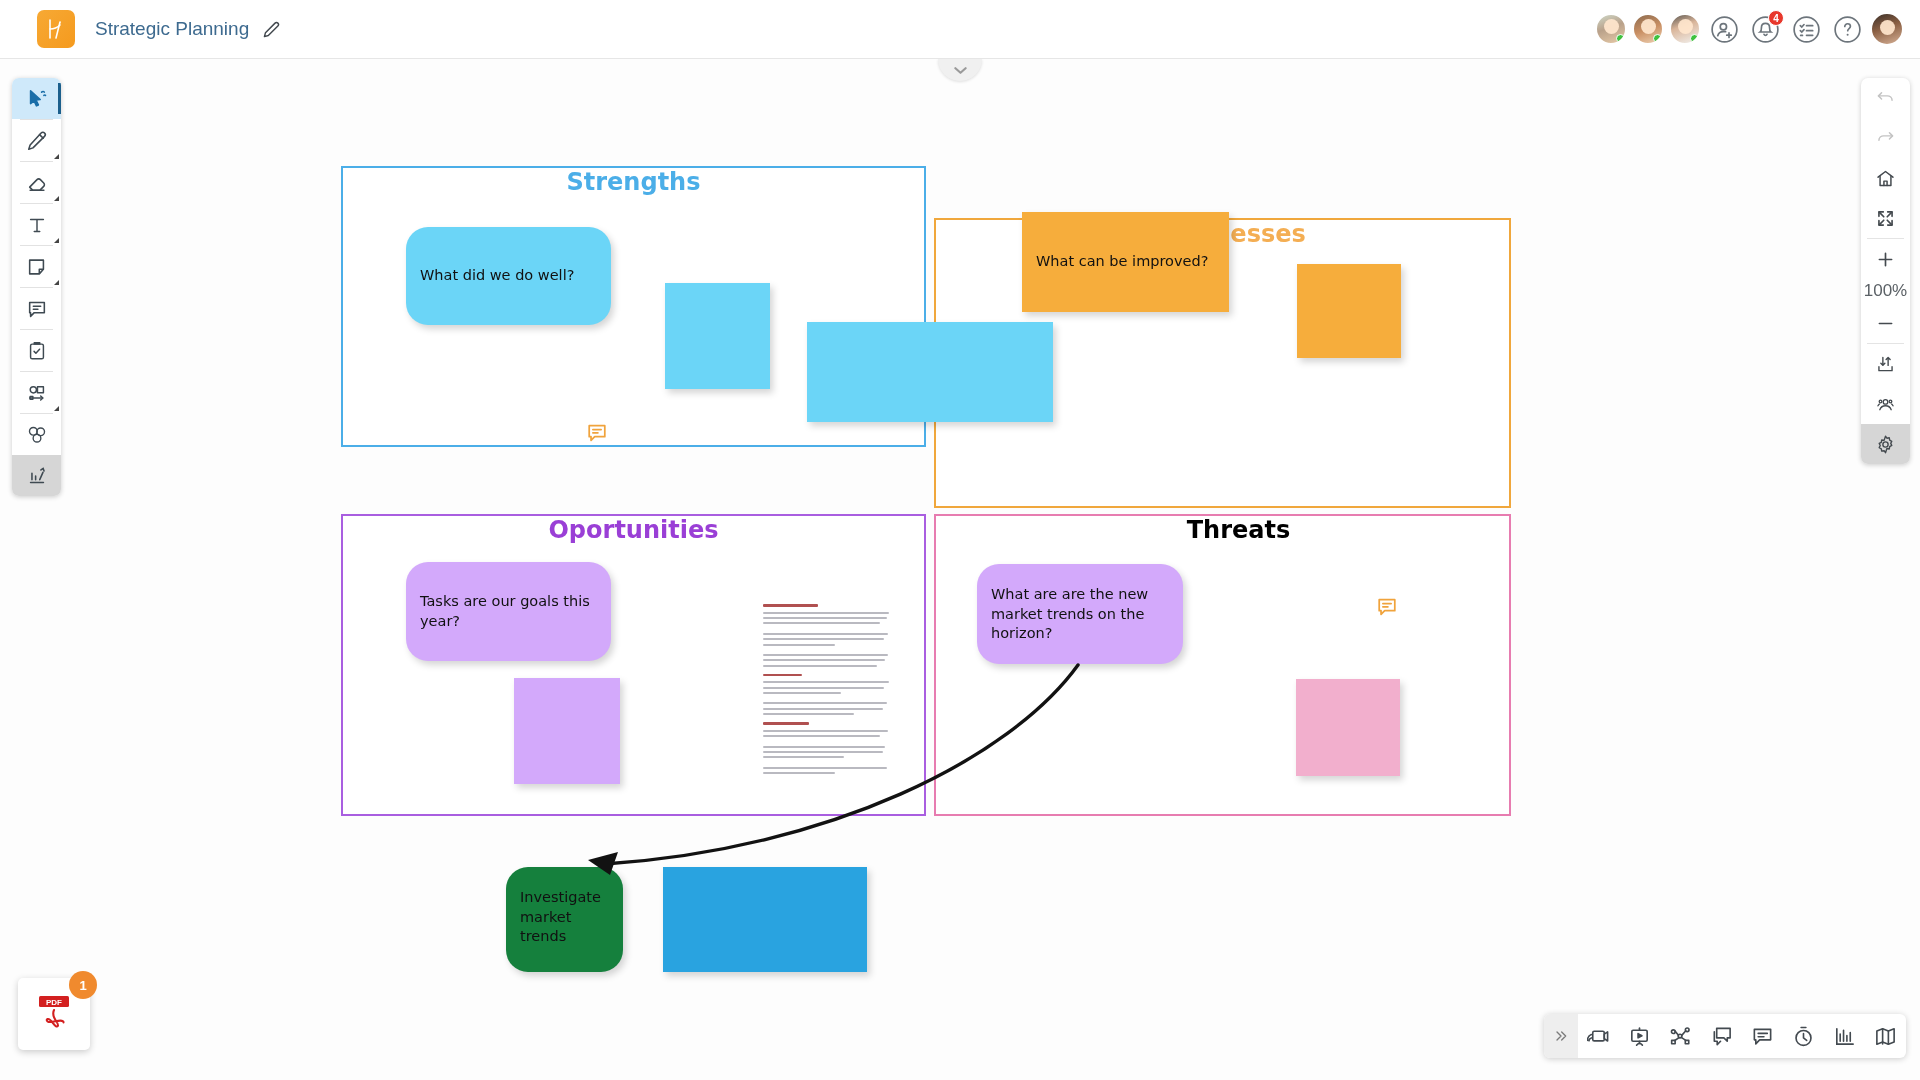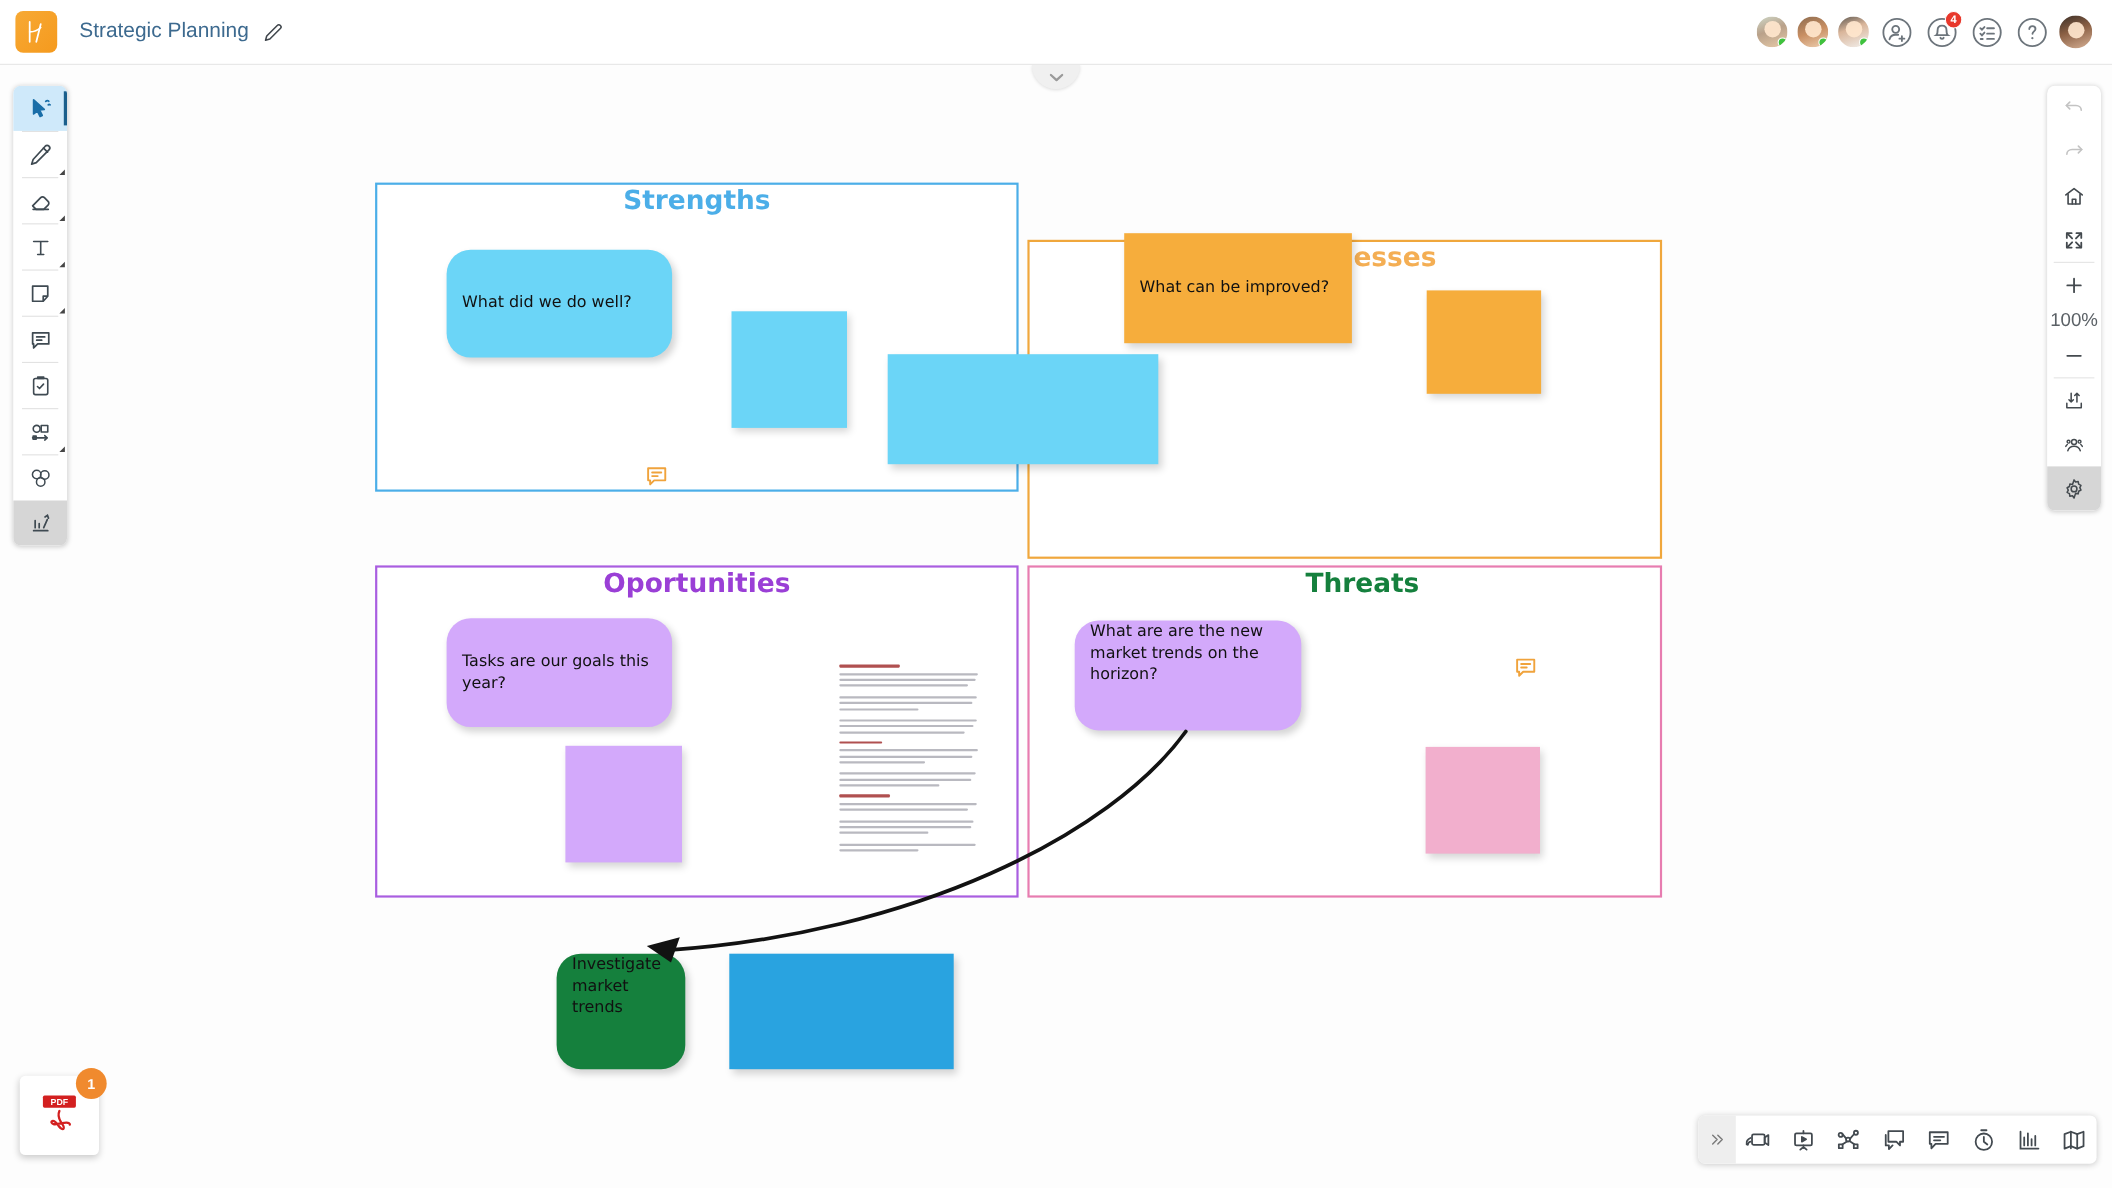--- a/index.html
+++ b/index.html
@@ -7,21 +7,21 @@
     width: 1920px; height: 1080px;
     font-family: "Liberation Sans", sans-serif;
     background: #ffffff; overflow: hidden;
   }
   #app { position: relative; width: 1920px; height: 1080px; background: #fdfdfd; }
 
   
   .header {
     position: absolute; top: 0; left: 0; width: 1920px; height: 59px;
     background: #ffffff; border-bottom: 1px solid #e6e6e6;
-    display: flex; align-items: center; z-index: 40;
+    display: flex; align-items: center; z-index: 40; padding-left: 23px;
   }
   .logo {
     width: 38px; height: 38px; margin-left: 14px; border-radius: 7px;
     background: linear-gradient(135deg,#F7A934,#F59A1E);
     display: flex; align-items: center; justify-content: center;
     color: #fff; font-size: 24px; font-style: italic;
     font-family: "Liberation Serif", serif; font-weight: 700;
   }
   .board-title {
     margin-left: 20px; font-size: 19px; color: #3d6a8f; font-weight: 400;
@@ -125,21 +125,21 @@
     position: absolute; background: #fff; border-width: 2.5px; border-style: solid;
   }
   .quad-title {
     position: absolute; top: 0; left: 0; right: 0; text-align: center;
     font-size: 24px; font-weight: 700; font-family: "DejaVu Sans", sans-serif;
   }
   .quad-title.left-align { text-align: left; left: 14px; top: 12px; }
 
   .note {
     position: absolute; box-shadow: 3px 4px 7px rgba(0,0,0,.17);
-    padding: 1px 14px; font-size: 14.5px; line-height: 1.35;
+    padding: 21px 14px; font-size: 14.5px; line-height: 1.35;
     color: #111; font-family: "DejaVu Sans", sans-serif;
     display: flex; align-items: center; cursor: pointer;
   }
   .note.top-text { align-items: flex-start; border-radius: 22px; }
 
   .doc-embed {
     position: absolute; background: #fff; overflow: hidden;
     padding: 7px 9px; cursor: pointer;
   }
   .doc-line { height: 2px; background: #b9b9c0; margin-bottom: 3.4px; border-radius: 1px; }
@@ -415,21 +415,21 @@
 
     <div class="quad" style="left:934px; top:159px; width:577px; height:290px; border-color:#F0A73C;">
       <div class="quad-title" style="color:#F4AE53;">Weaknesses</div>
     </div>
 
     <div class="quad" style="left:341px; top:455px; width:585px; height:302px; border-color:#A95EE0;">
       <div class="quad-title" style="color:#9A3FD6;">Oportunities</div>
     </div>
 
     <div class="quad" style="left:934px; top:455px; width:577px; height:302px; border-color:#E77CB0;">
-      <div class="quad-title" style="color:#15803d;padding-left:32px;">Threats</div>
+      <div class="quad-title" style="color:#000000;padding-left:32px;">Threats</div>
     </div>
 
 
     <div class="doc-embed" style="left:754px; top:531px; width:148px; height:185px;">
       <div class="doc-head" style="width:42%"></div>
       <div class="doc-line" style="width:97%"></div>
       <div class="doc-line" style="width:95%"></div>
       <div class="doc-line" style="width:90%"></div>
       <div class="doc-gap"></div>
       <div class="doc-line" style="width:96%"></div>

